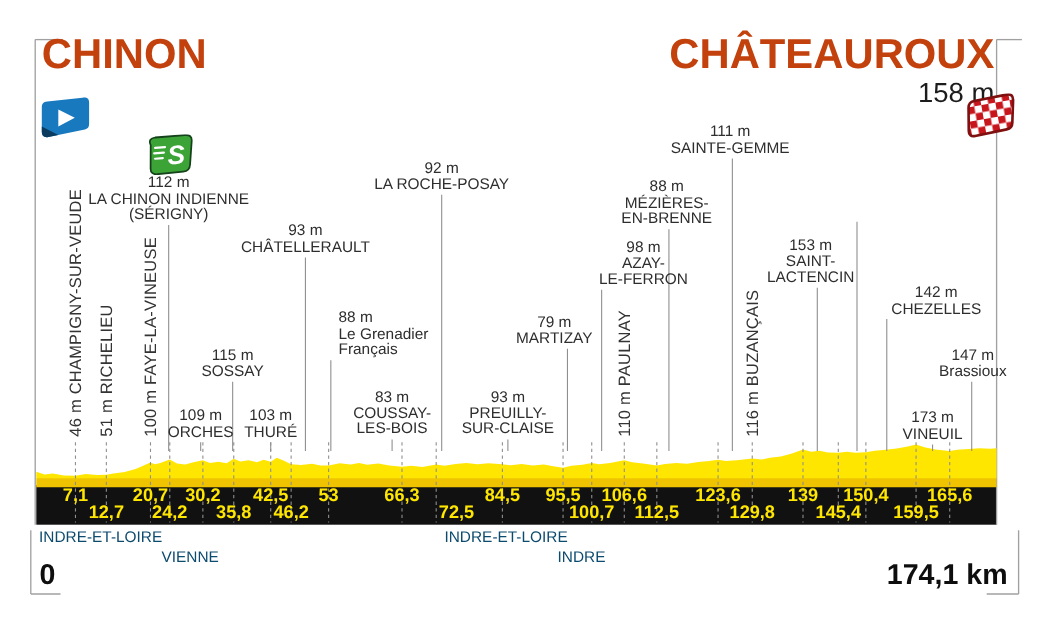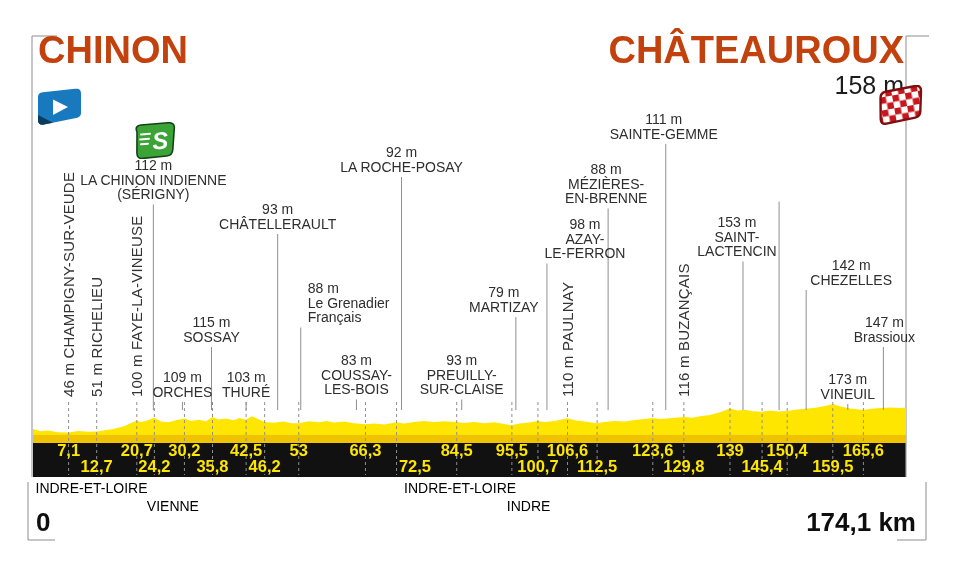--- a/index.html
+++ b/index.html
@@ -7,21 +7,21 @@
          font-family:"Liberation Sans","DejaVu Sans",sans-serif;}
   #km-bar{position:absolute;left:33px;top:441px;width:873px;height:36px;background:var(--c-bar,#111);z-index:1;}
   #profile-svg{position:absolute;left:0;top:0;width:960px;height:577px;z-index:2;}
   #profile-svg text{font-family:"Liberation Sans","DejaVu Sans",sans-serif;font-size:15px;fill:#333;letter-spacing:.2px;}
   #labels{position:absolute;left:0;top:0;width:960px;height:577px;z-index:3;}
   .km{position:absolute;transform:translateX(-50%);font-size:16.5px;font-weight:bold;
       color:var(--c-km,#FFE600);white-space:nowrap;line-height:16px;}
   .wp{position:absolute;transform:translateX(-50%);font-size:14px;line-height:14.5px;
       color:var(--c-label,#2E2E2E);text-align:center;white-space:nowrap;}
   .wp.left{transform:none;text-align:left;}
-  .dept{position:absolute;font-size:14px;color:#000000;white-space:nowrap;line-height:14px;}
+  .dept{position:absolute;font-size:14px;color:#0c4a6e;white-space:nowrap;line-height:14px;}
   .city{position:absolute;line-height:1;z-index:4;}
   .city-name{font-size:38px;font-weight:bold;color:#c2410c;}
   .city-elev{font-size:25px;color:#1c1c1c;margin-top:4px;}
   #start-city{left:38px;top:31px;}
   #finish-city{right:56px;top:31px;text-align:right;}
   .flag{position:absolute;z-index:4;}
   #start-flag{left:36px;top:88px;}
   #sprint-flag{left:132px;top:122px;}
   #finish-flag{left:877px;top:85px;}
   #zero{position:absolute;left:36px;top:507px;font-size:26px;font-weight:bold;color:#0e0e0e;z-index:4;}

